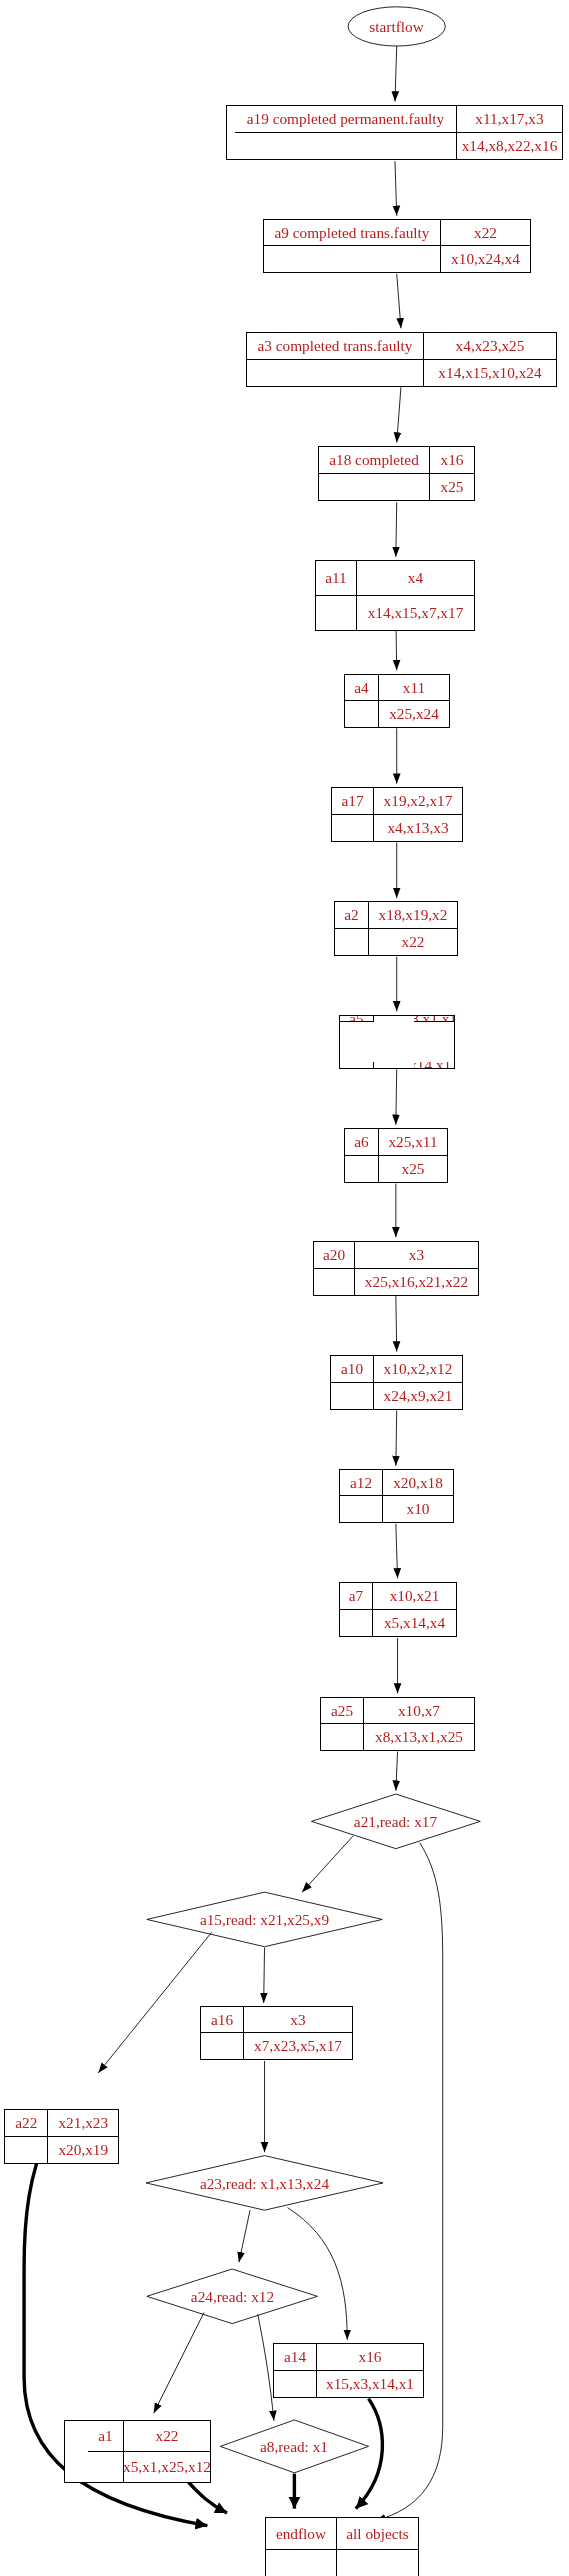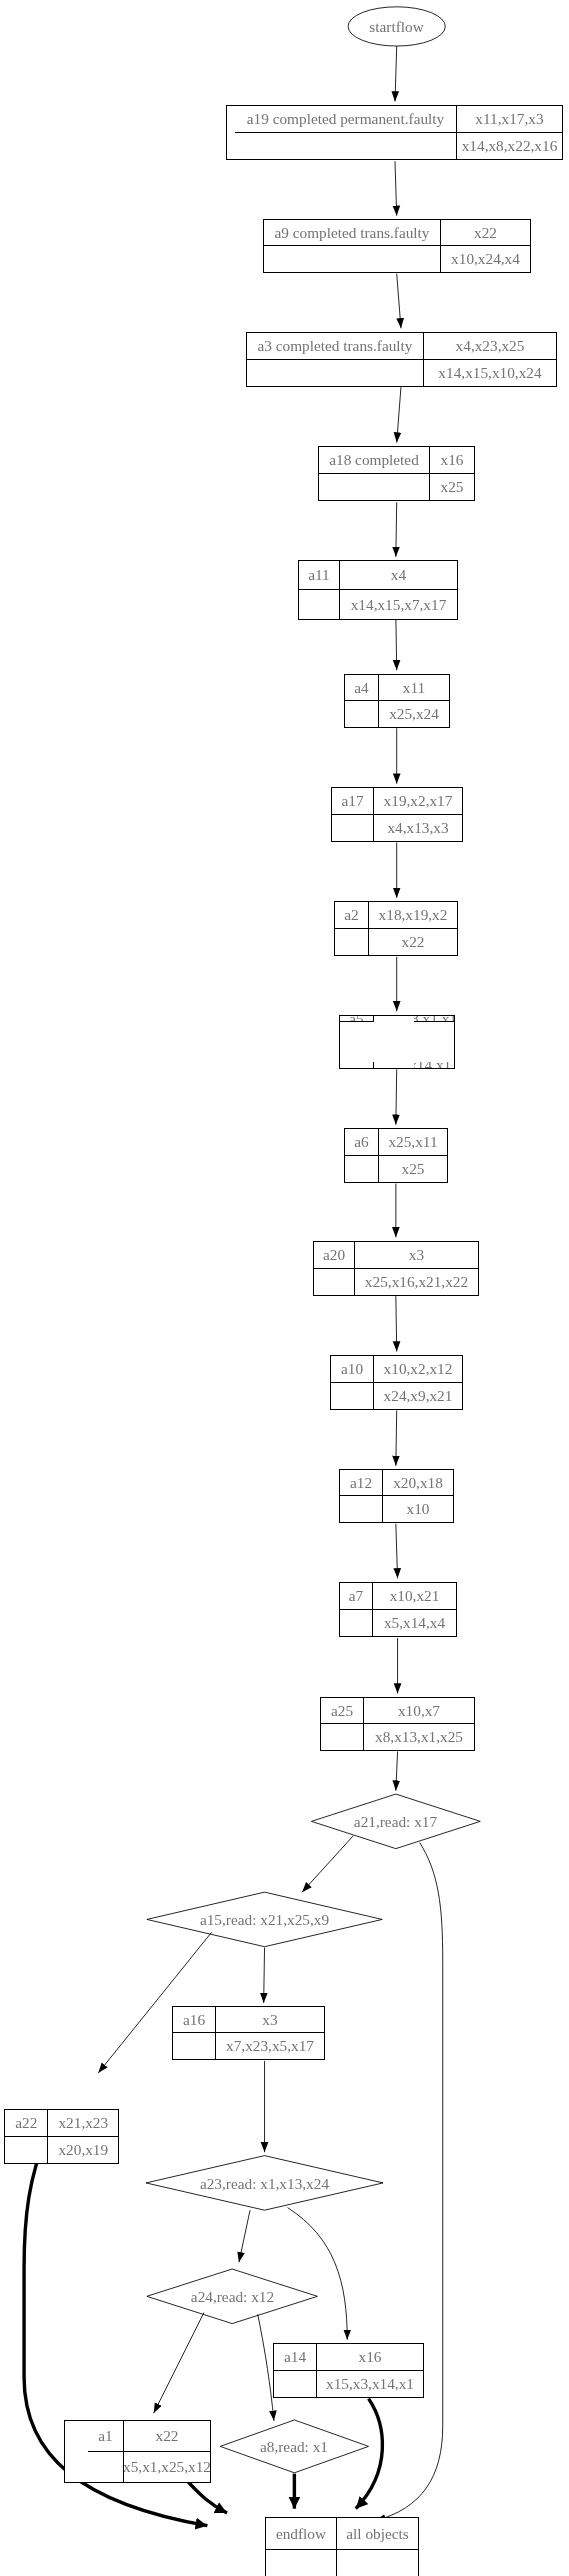--- a/index.html
+++ b/index.html
@@ -1,18 +1,18 @@
 <!DOCTYPE html>
 <html style="font-size:13.6px"><head>
 <meta charset="utf-8">
 <style>
   html,body{margin:0;padding:0;background:#ffffff;}
   #canvas{
     position:relative;width:570px;height:2576px;background:#ffffff;
-    font-family:"Liberation Serif","DejaVu Serif",serif;color:#737373;
+    font-family:"Liberation Serif","DejaVu Serif",serif;color:#b91c1c;
   }
   #edge-layer{position:absolute;left:0;top:0;z-index:1;}
   .record{
     position:absolute;display:grid;grid-template-rows:1fr 1fr;
     background:#fff;border:0.9px solid #000;z-index:2;font-size:15.3px;line-height:1;
     box-sizing:border-box;
   }
   .record .c{display:flex;align-items:center;justify-content:center;padding:0 2.6px;white-space:nowrap;overflow:hidden;}
   .record .name{grid-column:1;grid-row:1;border-right:0.9px solid #000;border-bottom:0.9px solid #000;}
   .record .top{grid-column:2;grid-row:1;border-bottom:0.9px solid #000;}
@@ -107,21 +107,21 @@
     <div class="c bottom">x14,x15,x10,x24</div>
   </div>
 
   <div class="record" style="left:318px;top:446px;width:157px;height:55px;grid-template-columns:111px 1fr;">
     <div class="c name">a18 completed</div>
     <div class="c top">x16</div>
     <div class="c blank"></div>
     <div class="c bottom">x25</div>
   </div>
 
-  <div class="record" style="left:298px;top:560px;width:160px;height:60px;grid-template-columns:41px 1fr;">
+  <div class="record" style="left:315px;top:560px;width:160px;height:71px;grid-template-columns:41px 1fr;">
     <div class="c name">a11</div>
     <div class="c top">x4</div>
     <div class="c blank"></div>
     <div class="c bottom">x14,x15,x7,x17</div>
   </div>
 
   <div class="record" style="left:344px;top:674px;width:106px;height:54px;grid-template-columns:34px 1fr;">
     <div class="c name">a4</div>
     <div class="c top">x11</div>
     <div class="c blank"></div>
@@ -191,21 +191,21 @@
     <div class="c bottom">x8,x13,x1,x25</div>
   </div>
 
   <div class="dlabel" style="left:311px;top:1794px;width:169px;height:55px;">
     <span>a21,read: x17</span>
   </div>
   <div class="dlabel" style="left:147px;top:1892px;width:235px;height:55px;">
     <span>a15,read: x21,x25,x9</span>
   </div>
 
-  <div class="record" style="left:172px;top:2006px;width:153px;height:54px;grid-template-columns:43px 1fr;">
+  <div class="record" style="left:200px;top:2006px;width:153px;height:54px;grid-template-columns:43px 1fr;">
     <div class="c name">a16</div>
     <div class="c top">x3</div>
     <div class="c blank"></div>
     <div class="c bottom">x7,x23,x5,x17</div>
   </div>
 
   <div class="record" style="left:4.3px;top:2081px;width:115px;height:55px;grid-template-columns:43px 1fr;margin-top:28px;">
     <div class="c name">a22</div>
     <div class="c top">x21,x23</div>
     <div class="c blank"></div>

